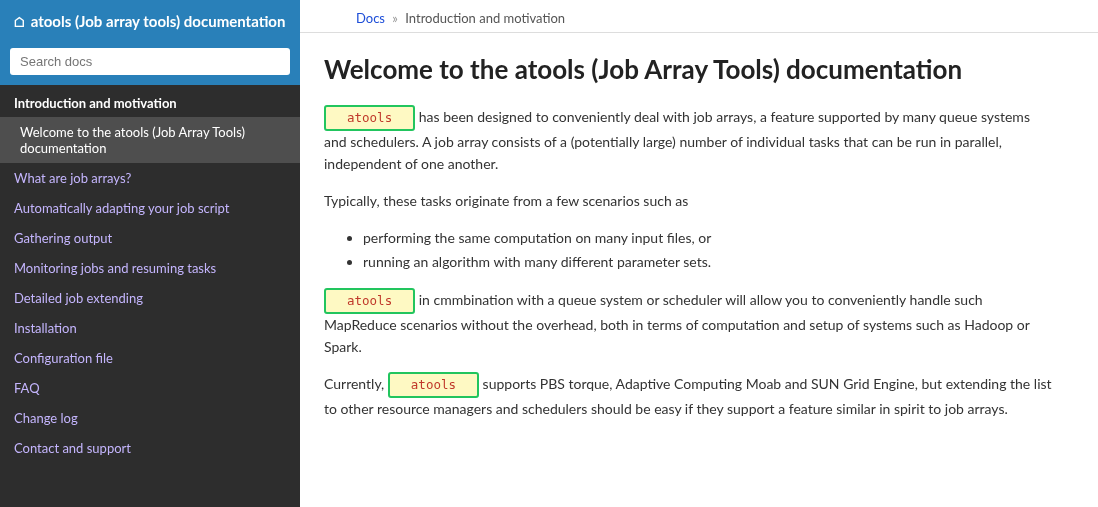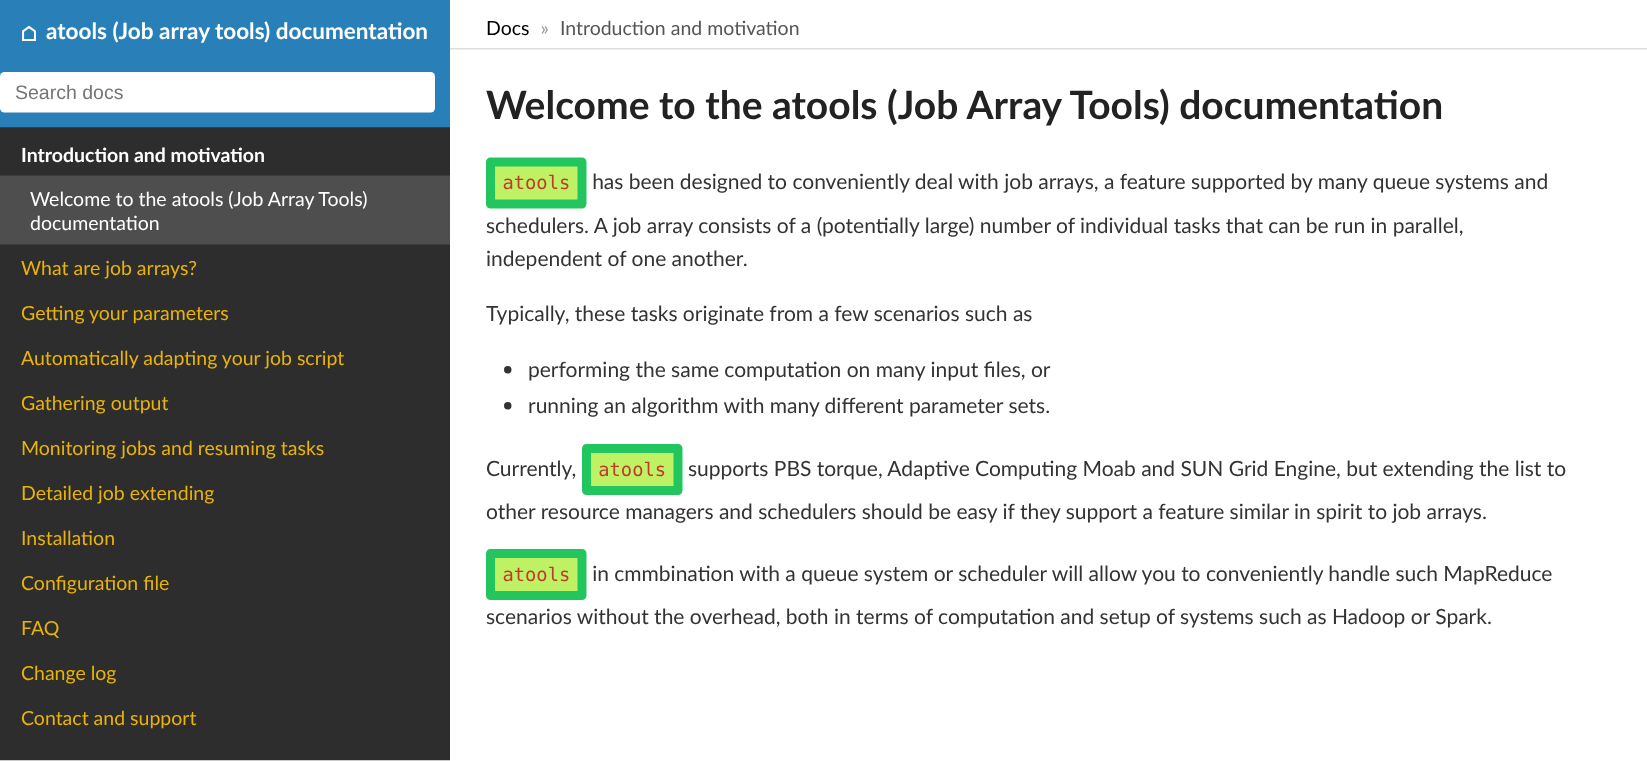--- a/index.html
+++ b/index.html
@@ -27,21 +27,21 @@
       align-items: center;
       gap: 6px;
     }
 
     #sidebar-header .home-icon {
       font-size: 14px;
     }
 
     #search-box-wrap {
       background: #2980b9;
-      padding: 6px 10px 10px 0;
+      padding: 6px 10px 10px 10px;
     }
 
     #search-input {
       width: 100%;
       padding: 6px 10px;
       border-radius: 3px;
       border: none;
       font-size: 13px;
       background: #fff;
       color: #555;
@@ -59,21 +59,21 @@
     .sidebar-item-active {
       background: #4e4e4e;
       padding: 7px 14px 7px 20px;
       color: #fff;
       font-size: 13px;
       cursor: pointer;
     }
 
     .sidebar-item {
       padding: 7px 14px 7px 14px;
-      color: #eab308;
+      color: #c4b5fd;
       font-size: 13px;
       cursor: pointer;
       border-top: none;
     }
 
     
     #main {
       flex: 1;
       background: #fff;
       overflow-y: auto;
@@ -83,22 +83,23 @@
     }
 
     #breadcrumb-bar {
       padding: 10px 24px 6px 24px;
       font-size: 13px;
       color: #555;
       border-bottom: 1px solid #ddd;
     }
 
     #breadcrumb-bar a {
-      color: #000000;
+      color: #1d4ed8;
       text-decoration: none;
+      margin-left: 32px;
     }
 
     #breadcrumb-bar .sep {
       color: #999;
       margin: 0 4px;
     }
 
     #content {
       padding: 20px 24px 20px 24px;
       max-width: 780px;
@@ -114,31 +115,31 @@
 
     #content p {
       font-size: 14px;
       line-height: 1.6;
       color: #333;
       margin-bottom: 14px;
     }
 
     .code-inline {
       display: inline-block;
-      background: #bef264;
-      border: 6px solid #22c55e;
+      background: #fef9c3;
+      border: 2px solid #22c55e;
       border-radius: 3px;
-      padding: 1px 5px;
+      padding: 1px 21px;
       font-family: monospace;
       font-size: 12.5px;
       color: #c0392b;
     }
 
     ul.content-list {
-      margin: 0 0 14px 28px;
+      margin: 0 0 14px 39px;
       padding: 0;
     }
 
     ul.content-list li {
       font-size: 14px;
       line-height: 1.7;
       color: #333;
     }
   </style>
 </head>
@@ -149,21 +150,20 @@
     <span class="home-icon">⌂</span>
     <span>atools (Job array tools) documentation</span>
   </div>
   <div id="search-box-wrap">
     <input id="search-input" type="text" placeholder="Search docs" style="">
   </div>
   <div class="sidebar-section-label">Introduction and motivation</div>
   <div class="sidebar-item-active">Welcome to the atools (Job Array Tools)
 documentation</div>
   <div class="sidebar-item">What are job arrays?</div>
-  <div class="sidebar-item">Getting your parameters</div>
   <div class="sidebar-item">Automatically adapting your job script</div>
   <div class="sidebar-item">Gathering output</div>
   <div class="sidebar-item">Monitoring jobs and resuming tasks</div>
   <div class="sidebar-item">Detailed job extending</div>
   <div class="sidebar-item">Installation</div>
   <div class="sidebar-item">Configuration file</div>
   <div class="sidebar-item">FAQ</div>
   <div class="sidebar-item">Change log</div>
   <div class="sidebar-item">Contact and support</div>
 </div>
@@ -183,21 +183,21 @@
     </p>
 
     <p>Typically, these tasks originate from a few scenarios such as</p>
 
     <ul class="content-list">
       <li>performing the same computation on many input files, or</li>
       <li>running an algorithm with many different parameter sets.</li>
     </ul>
 
     <p>
-      <span>Currently, </span><span class="code-inline">atools</span><span> supports PBS torque, Adaptive Computing Moab and SUN Grid Engine, but extending the list to other resource managers and schedulers should be easy if they support a feature similar in spirit to job arrays.</span>
-    </p>
-
-    <p>
       <span class="code-inline">atools</span>
       <span> in cmmbination with a queue system or scheduler will allow you to conveniently handle such MapReduce scenarios without the overhead, both in terms of computation and setup of systems such as Hadoop or Spark.</span>
     </p>
+
+    <p>
+      <span>Currently, </span><span class="code-inline">atools</span><span> supports PBS torque, Adaptive Computing Moab and SUN Grid Engine, but extending the list to other resource managers and schedulers should be easy if they support a feature similar in spirit to job arrays.</span>
+    </p>
   </div>
 </div>
 
 </body></html>

